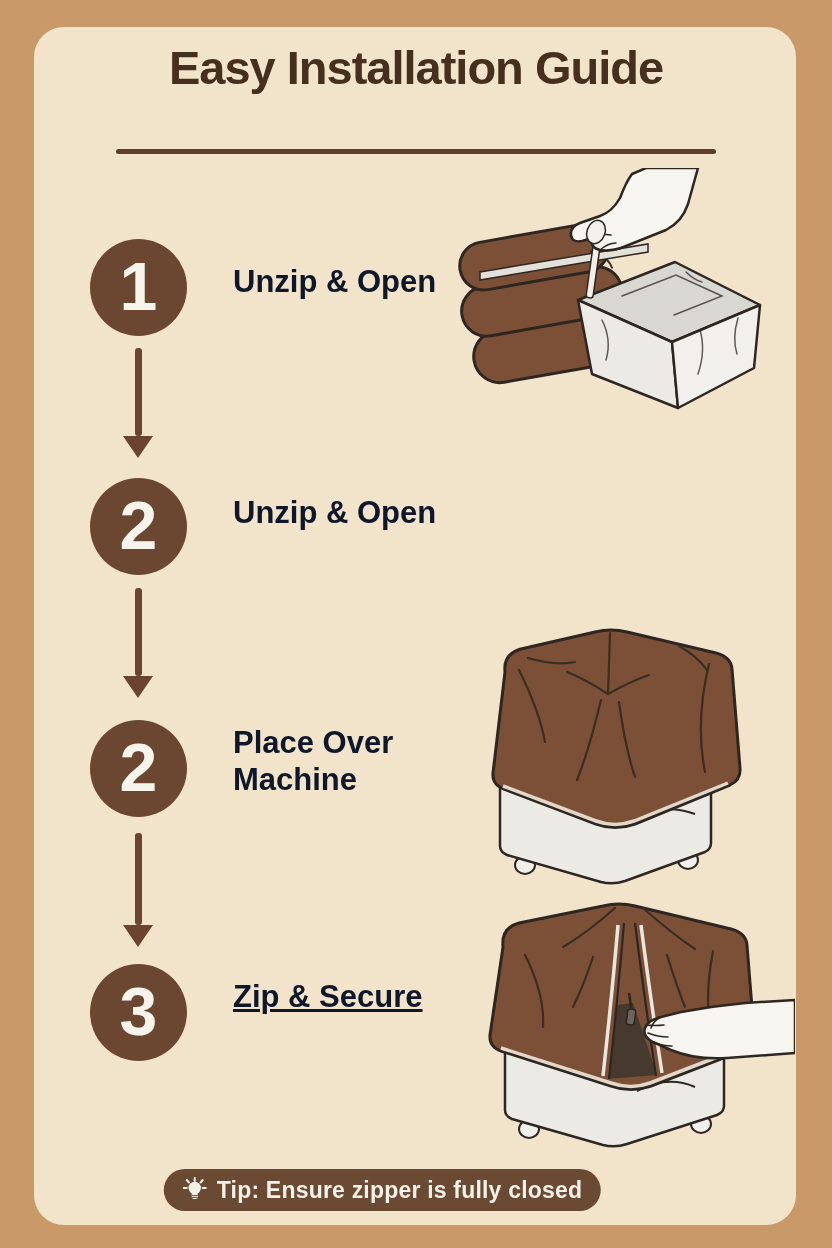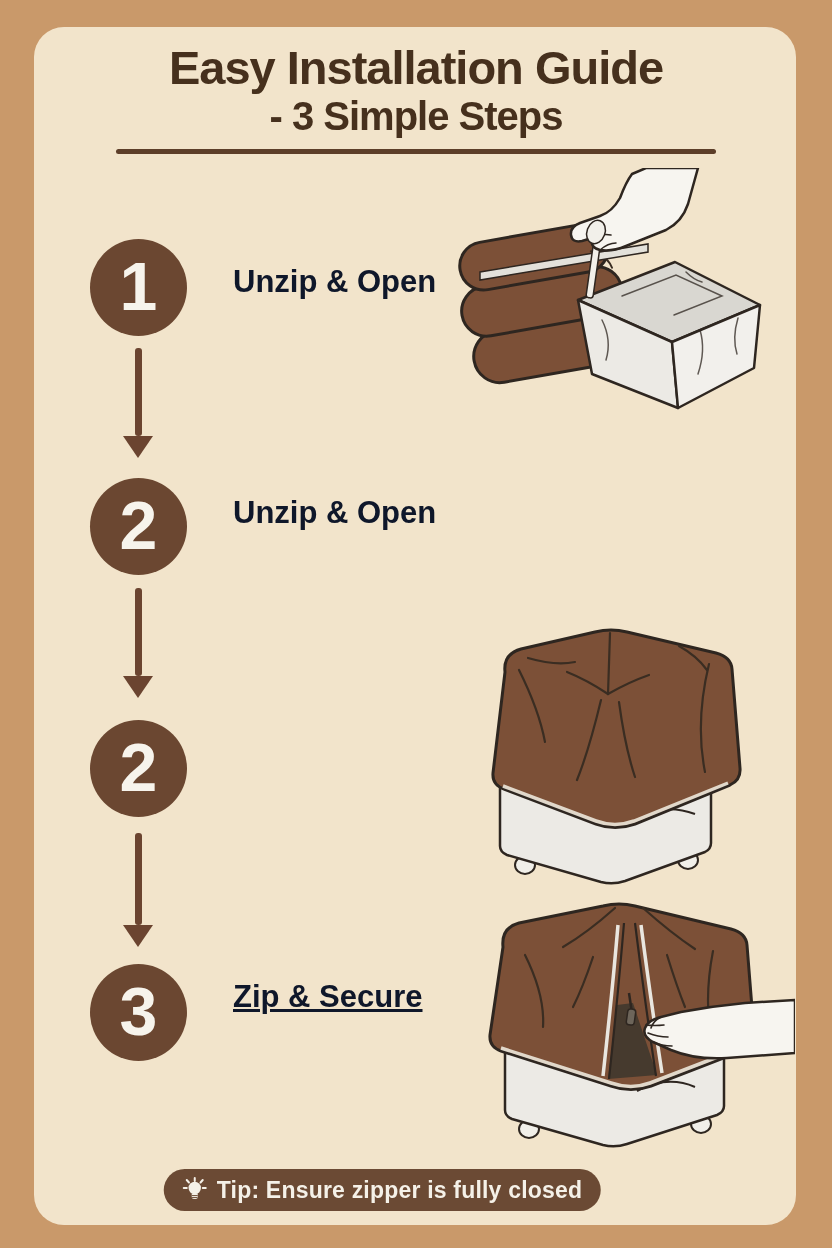--- a/index.html
+++ b/index.html
@@ -60,38 +60,38 @@
   }
   .tip-text{font-size:23px;font-weight:700;color:#f5f1e8;letter-spacing:0.2px;}
 </style>
 </head>
 <body>
 
 <div class="canvas">
   <div class="card"></div>
 
   <div class="title1">Easy Installation Guide</div>
-  <div class="title2">- 3 Simple Steps</div>
   <div class="underline"></div>
 
   <div class="step-circle c1">
       <span>1</span>
     </div>
   <div class="step-circle c2">
       <span>2</span>
     </div>
   <div class="step-circle c3">
       <span>2</span>
     </div>
   <div class="step-circle c4">
       <span>3</span>
     </div>
 
   <div class="step-label l1">Unzip &amp; Open</div>
   <div class="step-label l2">Unzip &amp; Open</div>
+  <div class="step-label l3">Place Over Machine</div>
   <div class="step-label l4">Zip &amp; Secure</div>
 
   <div class="arrow a1">
       <div class="shaft"></div>
       <div class="head"></div>
     </div>
   <div class="arrow a2">
       <div class="shaft"></div>
       <div class="head"></div>
     </div>

